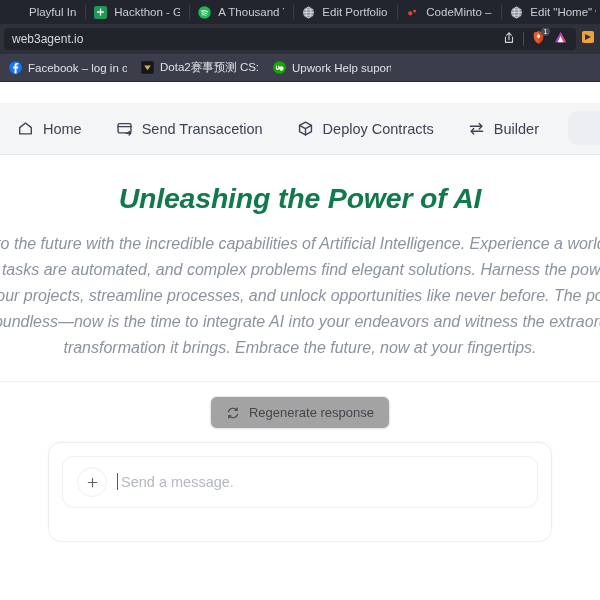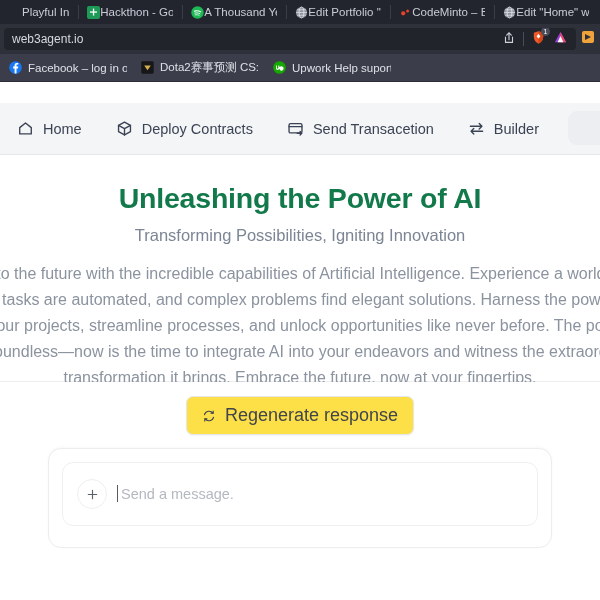--- a/index.html
+++ b/index.html
@@ -17,20 +17,21 @@
   .tabstrip {
     height: 24px;
     background: #23252e;
     display: flex;
     align-items: stretch;
     overflow: hidden;
     white-space: nowrap;
   }
   .tab {
     display: flex; align-items: center;
+    gap: 7px;
     padding: 0 9px;
     height: 24px;
     flex: 0 0 auto;
     position: relative;
     color: #c9ccd6;
     font-size: 11.5px;
     max-width: 104px;
     overflow: hidden;
   }
   .tab + .tab::before {
@@ -130,20 +131,21 @@
     background: #eceef1;
     border-radius: 9px;
   }
 
   .hero {
     background: #ffffff;
     padding-top: 26px;
     border-bottom: 1px solid #eceef0;
     padding-bottom: 18px;
     height: 227px;
+    font-style: italic;
   }
   .hero-title {
     text-align: center;
     color: #12794a;
     font-size: 28.5px;
     font-weight: bold;
     letter-spacing: -0.2px;
     line-height: 1.2;
   }
   .hero-sub {
@@ -164,43 +166,43 @@
   }
 
   .composer-area {
     background: #ffffff;
     padding-top: 14px;
     position: relative;
   }
   .regen-wrap { display: flex; justify-content: center; }
   .regen-btn {
     display: inline-flex; align-items: center; gap: 9px;
-    background: #fde047;
+    background: #a3a3a3;
     border: 1px solid #e6e7eb;
     border-radius: 7px;
     padding: 8px 15px;
     color: #41454d;
-    font-size: 18px;
+    font-size: 13px;
     box-shadow: 0 1px 2px rgba(16,24,40,0.05);
   }
   .regen-btn svg { display: block; }
 
   .composer-card {
     margin: 13px 48px 0 48px;
     background: #ffffff;
     border: 1px solid #ededf0;
     border-radius: 13px;
     padding: 13px;
     box-shadow: 0 -1px 3px rgba(16,24,40,0.03);
     height: 100px;
   }
   .composer-input {
     border: 1px solid #f0f0f3;
     border-radius: 11px;
-    height: 64px;
+    height: 52px;
     display: flex; align-items: center;
     padding: 0 14px;
     gap: 14px;
   }
   .plus-btn {
     width: 30px; height: 30px; flex: 0 0 30px;
     border-radius: 50%;
     border: 1px solid #f2eef0;
     display: flex; align-items: center; justify-content: center;
     color: #5b6068;
@@ -372,55 +374,54 @@
             <svg width="17" height="17" viewBox="0 0 20 20" fill="none" stroke="#3b4354" stroke-width="1.6" stroke-linecap="round" stroke-linejoin="round">
               <path d="M3.2 9L10 3.6 16.8 9v7.4H3.2z"></path>
             </svg>
           </span>
           <span>Home</span>
         </div>
 
         <div class="nav-item">
           <span>
             <svg width="17" height="17" viewBox="0 0 20 20" fill="none" stroke="#3b4354" stroke-width="1.6" stroke-linecap="round" stroke-linejoin="round">
-              <path d="M10 2.4l7 3.9v7.4l-7 3.9-7-3.9V6.3z"></path>
-              <path d="M10 10.2l7-3.9M10 10.2v7.4M10 10.2L3 6.3"></path>
+              <rect x="2.4" y="4.2" width="15.2" height="11" rx="1.8"></rect>
+              <path d="M2.4 7.8h15.2"></path>
+              <path d="M12 15.6h5.4M15.4 13.6l2 2-2 2"></path>
             </svg>
           </span>
-          <span>Deploy Contracts</span>
+          <span>Send Transacetion</span>
         </div>
 
         <div class="nav-item">
           <span>
             <svg width="17" height="17" viewBox="0 0 20 20" fill="none" stroke="#3b4354" stroke-width="1.6" stroke-linecap="round" stroke-linejoin="round">
-              <rect x="2.4" y="4.2" width="15.2" height="11" rx="1.8"></rect>
-              <path d="M2.4 7.8h15.2"></path>
-              <path d="M12 15.6h5.4M15.4 13.6l2 2-2 2"></path>
+              <path d="M10 2.4l7 3.9v7.4l-7 3.9-7-3.9V6.3z"></path>
+              <path d="M10 10.2l7-3.9M10 10.2v7.4M10 10.2L3 6.3"></path>
             </svg>
           </span>
-          <span>Send Transacetion</span>
+          <span>Deploy Contracts</span>
         </div>
 
         <div class="nav-item">
           <span>
             <svg width="17" height="17" viewBox="0 0 20 20" fill="none" stroke="#3b4354" stroke-width="1.6" stroke-linecap="round" stroke-linejoin="round">
               <path d="M2.8 7.4h13.6M13.2 4.2l3.2 3.2-3.2 3.2"></path>
               <path d="M17.2 13.2H3.6M6.8 10l-3.2 3.2L6.8 16.4"></path>
             </svg>
           </span>
           <span>Builder</span>
         </div>
 
       </div>
       <div class="nav-right-btn"></div>
     </div>
 
     <div class="hero">
       <div class="hero-title">Unleashing the Power of AI</div>
-      <div class="hero-sub">Transforming Possibilities, Igniting Innovation</div>
       <div class="hero-body">Step into the future with the incredible capabilities of Artificial Intelligence. Experience a world where mundane tasks are automated, and complex problems find elegant solutions. Harness the power of AI to elevate your projects, streamline processes, and unlock opportunities like never before. The possibilities are boundless—now is the time to integrate AI into your endeavors and witness the extraordinary transformation it brings. Embrace the future, now at your fingertips.</div>
     </div>
 
     <div class="composer-area">
       <div class="regen-wrap">
         <div class="regen-btn">
           <span>
             <svg width="14" height="14" viewBox="0 0 18 18" fill="none" stroke="#41454d" stroke-width="1.5" stroke-linecap="round" stroke-linejoin="round">
               <path d="M3.2 7.2A6 6 0 0 1 14 5.6"></path>
               <path d="M14.8 10.8A6 6 0 0 1 4 12.4"></path>

